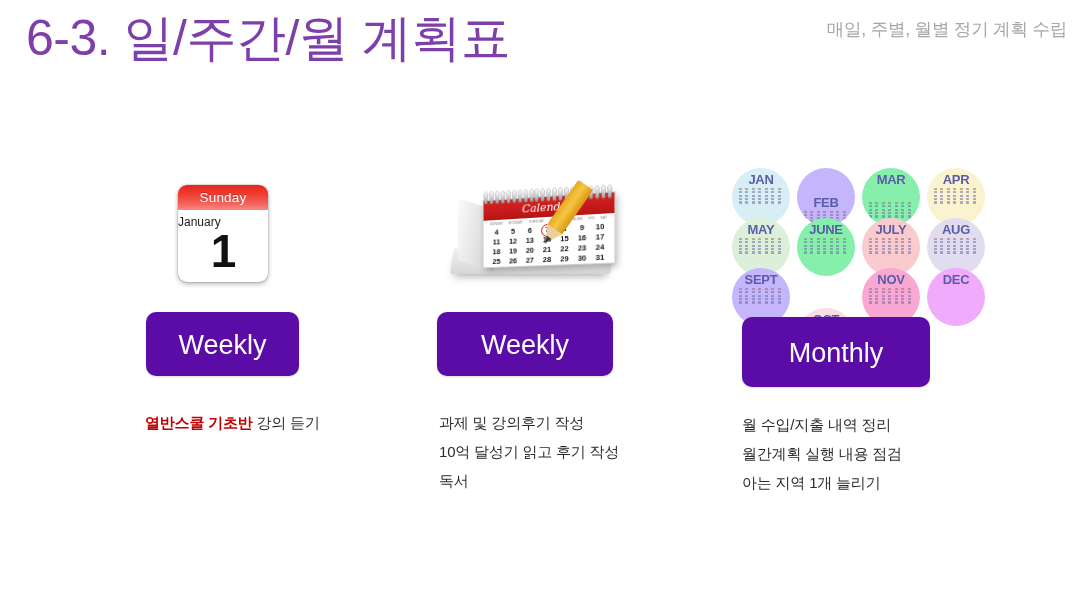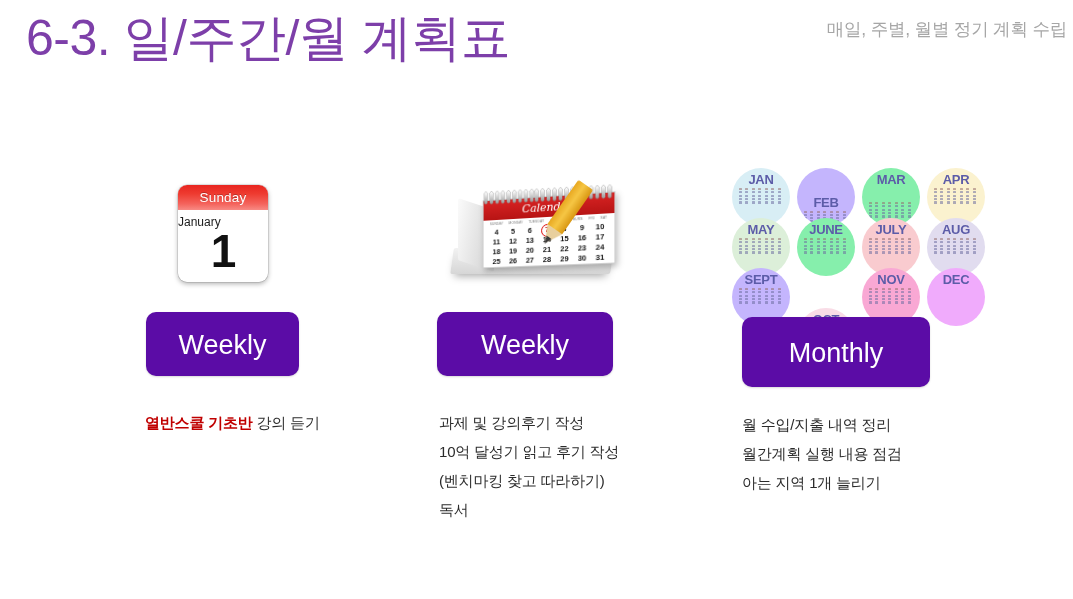--- a/index.html
+++ b/index.html
@@ -295,21 +295,20 @@
           <div class="body"></div>
           <div class="wood"></div>
           <div class="tip"></div>
         </div>
       </div>
     </div>
     <button class="btn btn-weekly">Weekly</button>
     <div class="lines">
       <div class="line"><span>과제 및 강의후기 작성</span></div>
       <div class="line"><span>10억 달성기 읽고 후기 작성</span></div>
-      <div class="line"><span>(벤치마킹 찾고 따라하기)</span></div>
       <div class="line"><span>독서</span></div>
     </div>
   </div>
 
   <div class="col col-monthly">
     <div class="icon-wrap">
       <div class="cal-month" id="month-grid">
           <div class="m-cell" style="background: rgb(216, 238, 245);">
             <div class="m-name">JAN</div>
             <div class="m-dots">

